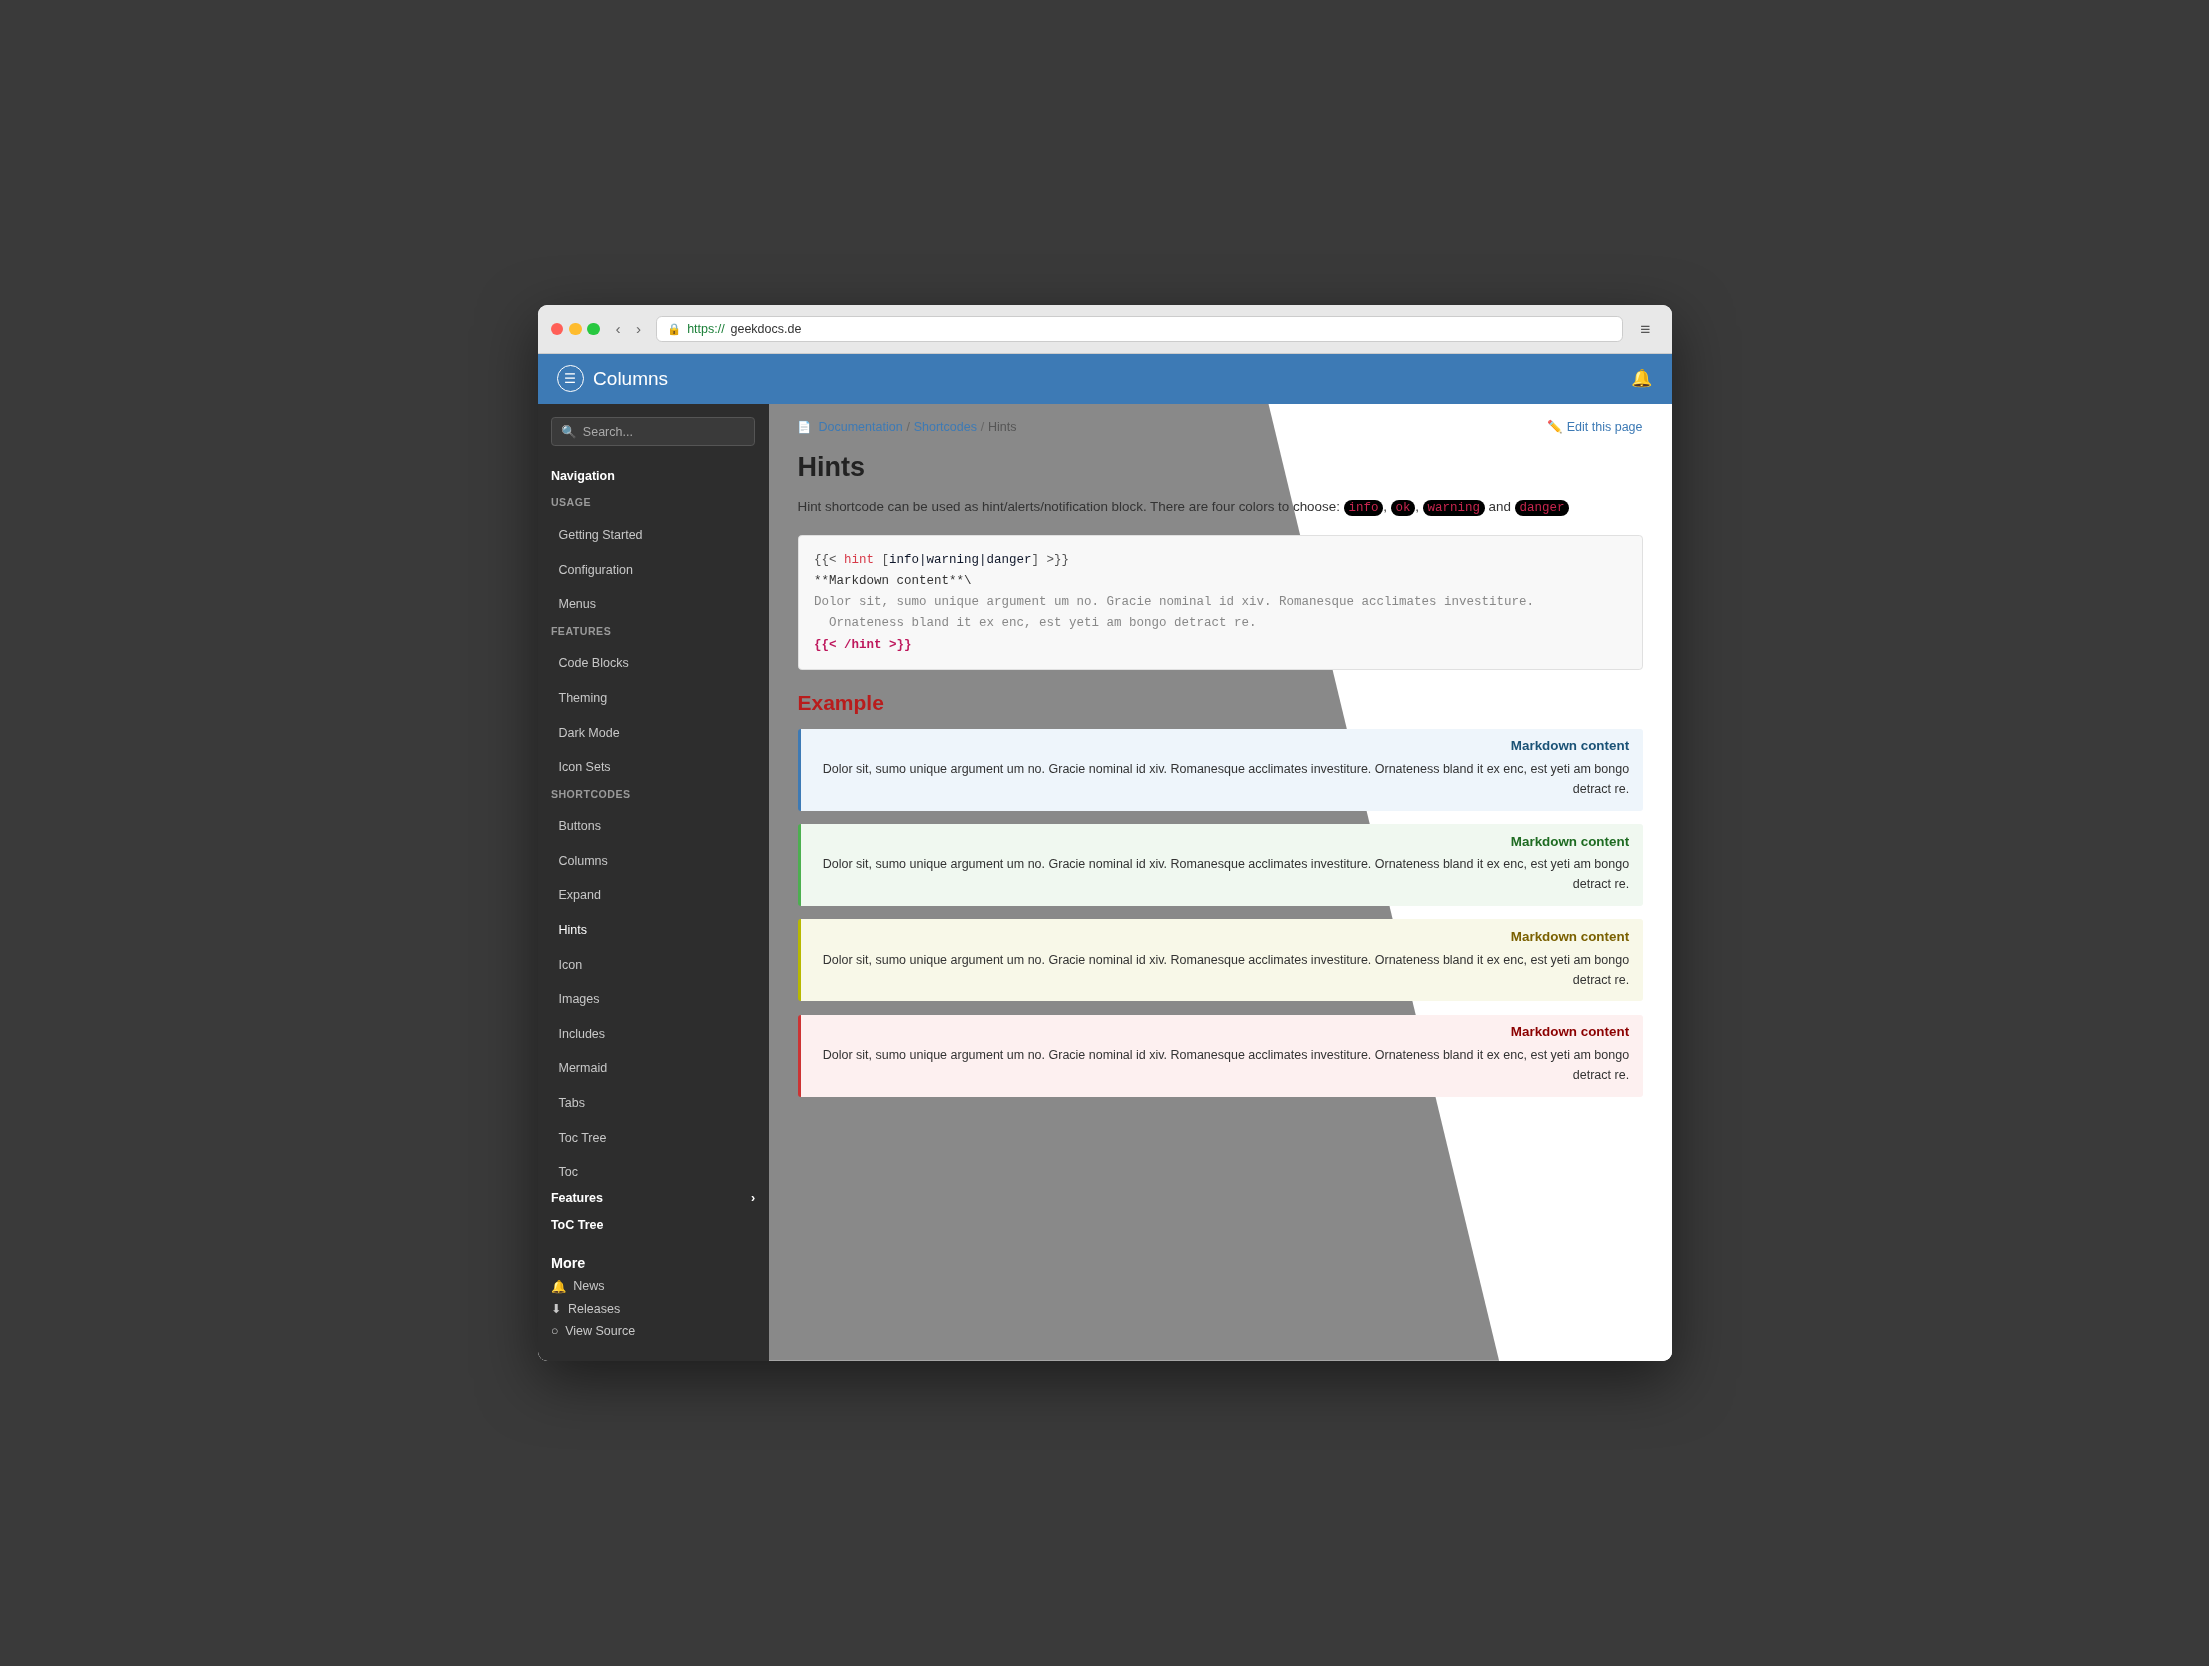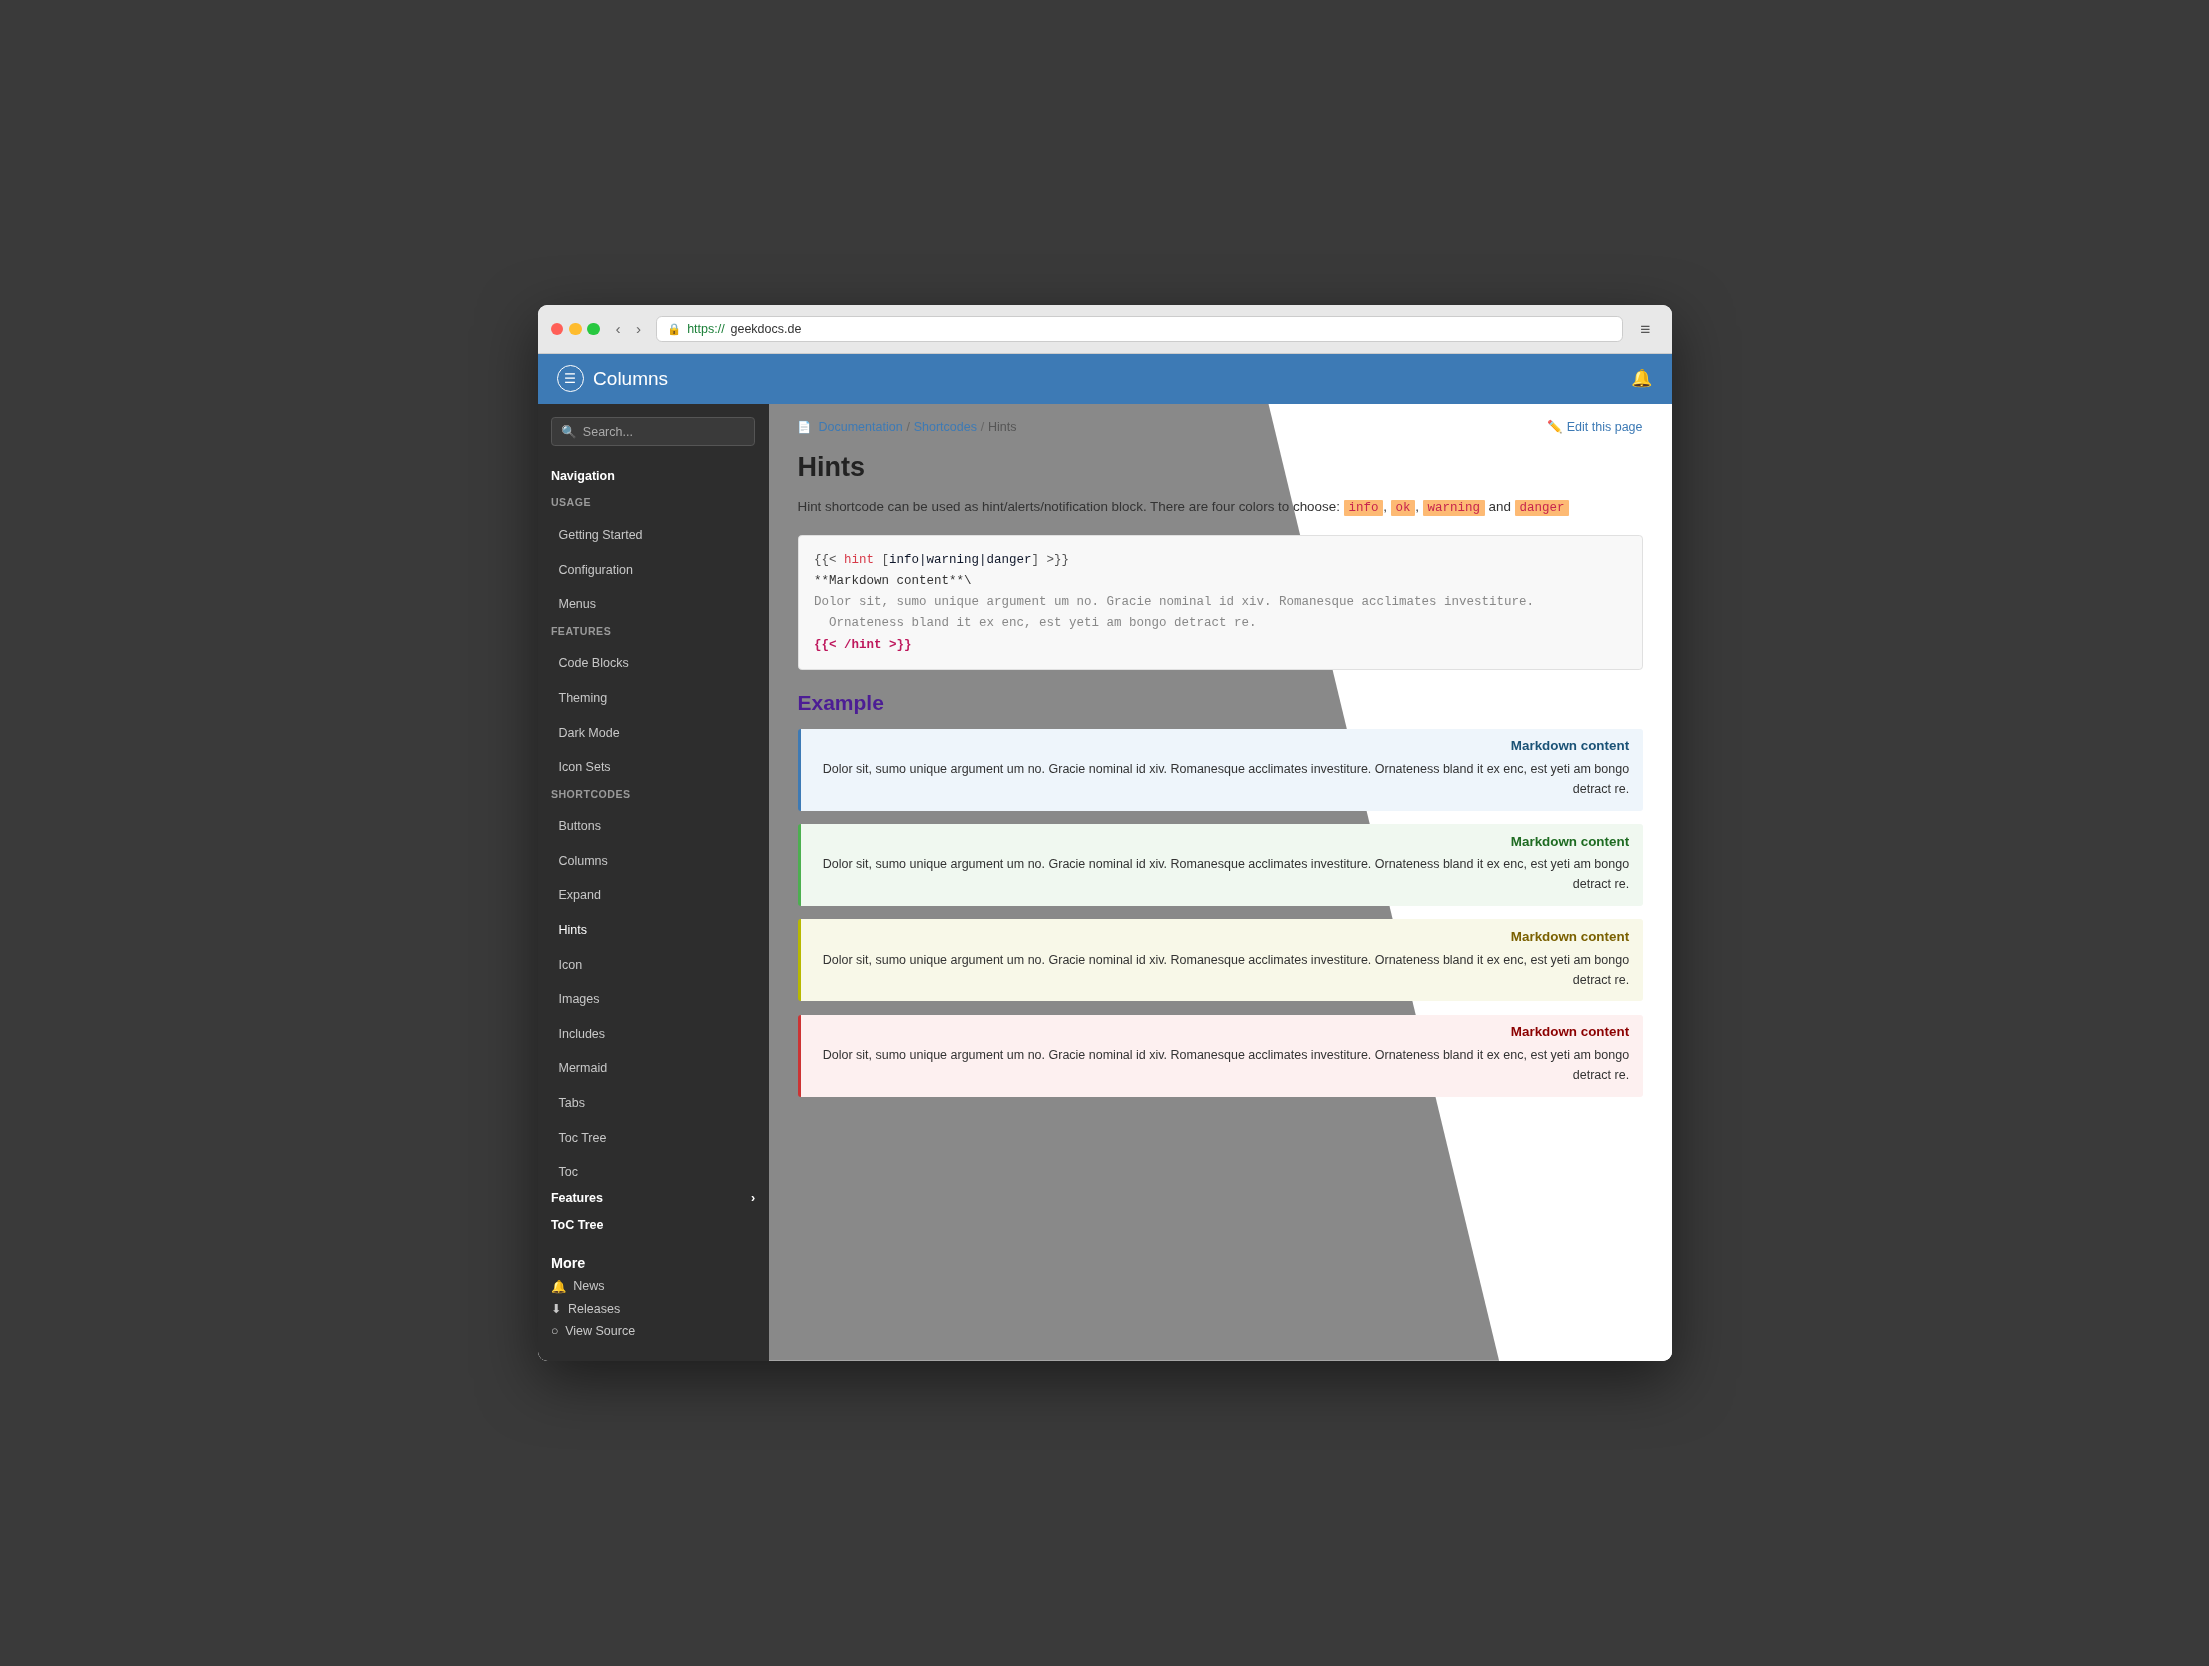--- a/index.html
+++ b/index.html
@@ -252,23 +252,23 @@
     }
     
     .intro-text {
       font-size: 13.4px;
       color: #333;
       margin-bottom: 17.3px;
       line-height: 1.6;
     }
     .code-inline {
       font-family: 'Courier New', monospace;
-      background: #fdba74;
+      background: #000000;
       padding: 1px 4.8px;
-      border-radius: 1px;
+      border-radius: 8px;
       font-size: 12.5px;
       color: #c7254e;
     }
     
     .code-block {
       background: #f8f8f8;
       border: 1px solid #e0e0e0;
       border-radius: 3.8px;
       padding: 13.4px 15.4px;
       margin-bottom: 21px;
@@ -279,21 +279,21 @@
     .code-shortcode { color: #555; }
     .code-hint { color: #d73a49; }
     .code-options { color: #0f172a; margin-top: 30px; }
     .code-content-md { color: #333; }
     .code-comment { color: #888; }
     .code-end { color: #be185d; font-weight: bold; }
     
     .section-title {
       font-size: 21px;
       font-weight: 700;
-      color: #4c1d95;
+      color: #b91c1c;
       margin-bottom: 13.4px;
     }
     
     .hint-box {
       border-radius: 2.9px;
       margin-bottom: 13.4px;
       overflow: hidden;
       text-align: right;
     }
     .hint-box-info {

